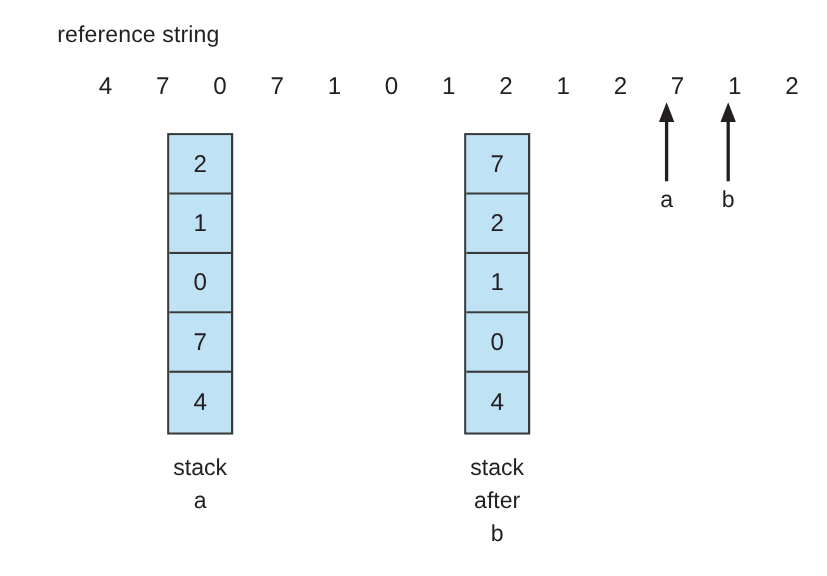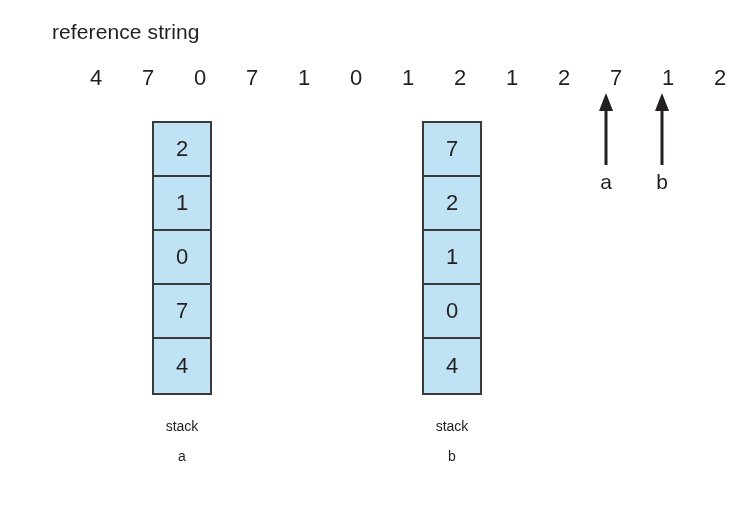--- a/index.html
+++ b/index.html
@@ -68,21 +68,21 @@
   .stack-cell:last-child { border-bottom: none; }
 
   #stack-before { left: 118px; top: 121px; }
   #stack-after  { left: 388px; top: 121px; }
 
   
   .caption {
     position: absolute;
     width: 180px;
     text-align: center;
-    font-size: 14px;
+    font-size: 21px;
     line-height: 30px;
   }
   #caption-before { left: 58px; top: 411px; }
   #caption-after  { left: 328px; top: 411px; }
 
   
   .pointer {
     position: absolute;
     width: 40px;
     top: 93px;
@@ -137,20 +137,21 @@
     <div class="stack-cell">4</div>
   </div>
 
   <div class="caption" id="caption-before">
     <div>stack</div>
     <div>a</div>
   </div>
 
   <div class="caption" id="caption-after">
     <div>stack</div>
+    <div>after</div>
     <div>b</div>
   </div>
 
   <div class="pointer" id="pointer-a">
     <svg width="40" height="72" viewBox="0 0 40 72">
       <line x1="20" y1="72" x2="20" y2="10" stroke="#231f20" stroke-width="3"></line>
       <polygon points="20,0 13,18 27,18" fill="#231f20"></polygon>
     </svg>
     <div class="pointer-label">a</div>
   </div>

